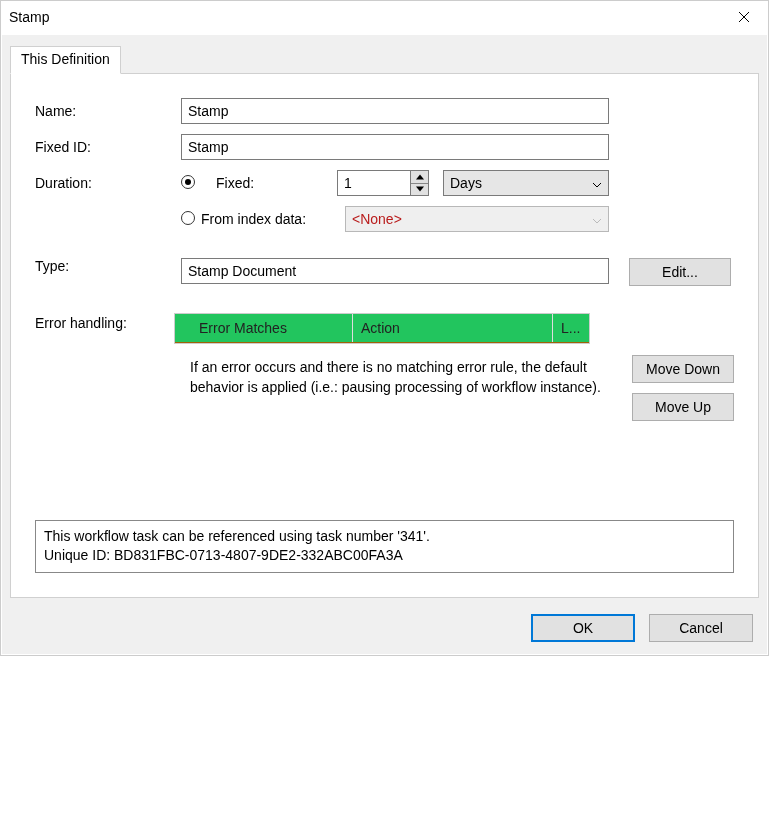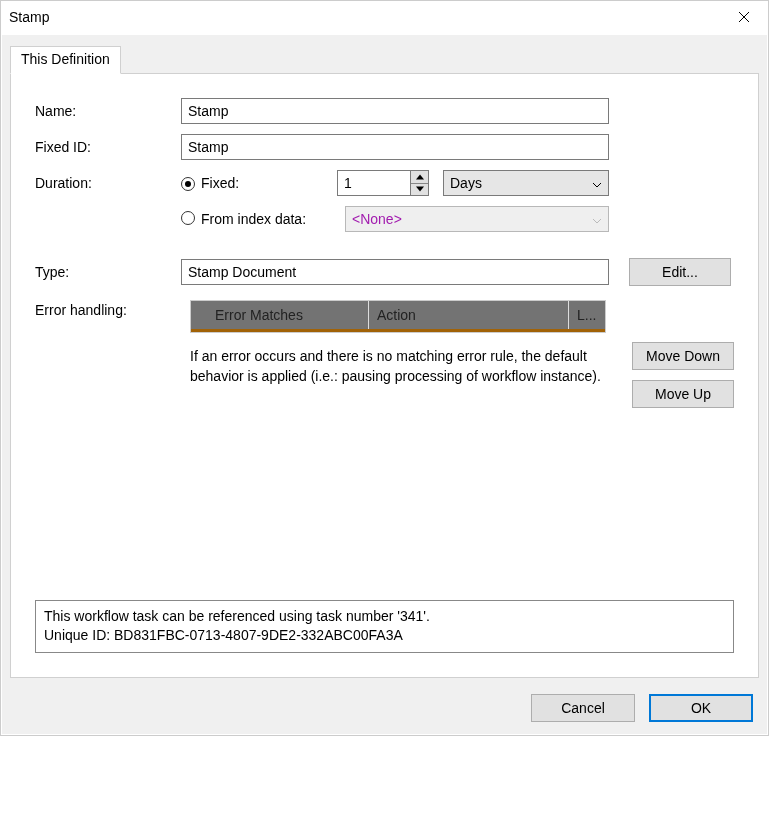--- a/index.html
+++ b/index.html
@@ -1,17 +1,17 @@
 <!DOCTYPE html>
 <html><head>
   <meta charset="utf-8">
   <style>
     * { box-sizing: border-box; font-family: "Segoe UI", Tahoma, sans-serif; font-size: 14px; }
     body { margin: 0; background: #fff; width: 769px; height: 828px; position: relative; }
-    .window { width: 769px; height: 736px; border: 1px solid #ccc; background: #fff; position: relative; }
+    .window { width: 769px; height: 656px; border: 1px solid #ccc; background: #fff; position: relative; }
     .titlebar { display: flex; align-items: center; justify-content: space-between; padding: 4px 8px 6px 8px; height: 34px; }
     .titlebar .title { font-size: 14px; color: #000; }
     .close-x { width: 32px; height: 24px; display: flex; align-items: center; justify-content: center; cursor: pointer; }
     .close-x svg { width: 12px; height: 12px; stroke: #000; stroke-width: 1; }
     .client { position: absolute; left: 1px; right: 1px; top: 34px; bottom: 1px; background: #f0f0f0; padding: 10px 8px 8px 8px; }
     .tabpanel { position: absolute; left: 8px; right: 8px; top: 14px; bottom: 56px; }
     .tab { position: absolute; top: -3px; left: 0; z-index: 2; background: #fff; border: 1px solid #d0d0d0; border-bottom: 1px solid #fff; padding: 4px 10px 6px 10px; font-size: 14px; }
     .tabbody { position: absolute; top: 24px; left: 0; right: 0; bottom: 0; background: #fff; border: 1px solid #d0d0d0; padding: 24px; }
     .form-row { display: flex; align-items: center; margin-bottom: 10px; }
     .form-row .lbl { width: 146px; font-size: 14px; color: #000; }
@@ -20,30 +20,30 @@
     .radio { width: 14px; height: 14px; border-radius: 50%; border: 1px solid #333; display: inline-flex; align-items: center; justify-content: center; background: #fff; margin-right: 6px; flex: 0 0 14px; }
     .radio .dot { width: 6px; height: 6px; border-radius: 50%; background: #000; }
     .radio-lbl { font-size: 14px; }
     .num-wrap { display: inline-flex; align-items: stretch; margin-left: auto; }
     .numinput { width: 74px; height: 26px; border: 1px solid #7a7a7a; padding: 2px 6px; font-size: 14px; }
     .spinner { width: 18px; display: flex; flex-direction: column; border: 1px solid #7a7a7a; border-left: none; }
     .spin-btn { flex: 1; display: flex; align-items: center; justify-content: center; background: #e1e1e1; border: none; cursor: pointer; padding: 0; }
     .spin-btn + .spin-btn { border-top: 1px solid #888; }
     .spin-btn svg { width: 8px; height: 6px; }
     .select { width: 166px; height: 26px; border: 1px solid #7a7a7a; background: #e6e6e6; display: inline-flex; align-items: center; justify-content: space-between; padding: 0 6px; font-size: 14px; margin-left: 6px; }
-    .select.disabled { color: #a21caf; background: #efefef; border-color: #b8b8b8; text-align: right; }
+    .select.disabled { color: #b91c1c; background: #efefef; border-color: #b8b8b8; text-align: right; }
     .select .chev svg { width: 10px; height: 6px; }
-    .type-row { display: flex; align-items: center; gap: 20px; margin-top: 26px; margin-bottom: 14px; }
+    .type-row { display: flex; gap: 20px; margin-top: 26px; margin-bottom: 27px; }
     .type-input { width: 428px; height: 26px; border: 1px solid #7a7a7a; padding: 2px 6px; font-size: 14px; background: #fff; }
     .btn { height: 28px; min-width: 102px; border: 1px solid #adadad; background: #e1e1e1; font-size: 14px; cursor: pointer; padding: 0 12px; }
     .btn.default { border: 2px solid #0078d7; background: #e1e1e1; }
     .err-area { display: flex; gap: 26px; align-items: flex-start; }
     .err-lbl-col { width: 146px; padding-top: 2px; }
     .err-table { width: 416px; border: 1px solid #ccc; background: #fff; }
-    .err-head { display: flex; background: #737373; border-bottom: 3px solid #a16207; }
+    .err-head { display: flex; background: #22c55e; border-bottom: 1px solid #a16207; }
     .err-head > div { padding: 4px 8px; font-size: 14px; color: #222; border-right: 1px solid #ddd; height: 28px; display: flex; align-items: center; }
     .col-match { width: 178px; padding-left: 24px !important; }
     .col-action { flex: 1; }
     .col-last { width: 36px; border-right: none !important; }
     .err-body { height: 128px; background: #fff; display: flex; align-items: flex-start; padding: 20px 0 0 46px; }
     .addrow-btn { width: 190px; height: 40px; border: 3px solid #00cc00; background: #f6f6f6; font-size: 16px; cursor: pointer; }
     .side-btns { display: flex; flex-direction: column; gap: 10px; margin-top: 42px; }
     .note { width: 416px; font-size: 14px; margin-top: 14px; margin-left: 146px; line-height: 1.4; }
     .info-box { position: absolute; left: 24px; right: 24px; bottom: 24px; border: 1px solid #888; padding: 6px 8px; font-size: 14px; line-height: 1.4; }
     .footer { position: absolute; right: 14px; bottom: 12px; display: flex; gap: 14px; }
@@ -75,21 +75,21 @@
         </div>
 
         <div class="form-row">
           <div class="lbl">Fixed ID:</div>
           <input class="textinput" value="Stamp" style="">
         </div>
 
         <div class="radio-outer">
           <div class="lbl indent-col">Duration:</div>
           <div class="radio-row">
-            <span style="display:inline-flex;align-items:flex-end;">
+            <span style="display:inline-flex;align-items:flex-start;gap:15px;">
               <span class="radio">
                   <span class="dot"></span>
                 </span>
               <span class="radio-lbl">Fixed:</span>
             </span>
             <span class="num-wrap">
               <input class="numinput" value="1" style="">
               <span class="spinner">
                 <button class="spin-btn">
                     <svg viewBox="0 0 10 6">
@@ -138,34 +138,34 @@
         <div class="err-area">
           <div class="err-lbl-col">Error handling:</div>
           <div>
             <div class="err-table">
               <div class="err-head">
                 <div class="col-match">Error Matches</div>
                 <div class="col-action">Action</div>
                 <div class="col-last">L...</div>
               </div>
             </div>
-            <div class="note" style="margin-left:0;">If an error occurs and there is no matching error rule, the default behavior is applied (i.e.: pausing processing of workflow instance).</div>
+            <div class="note" style="margin-left:16px;">If an error occurs and there is no matching error rule, the default behavior is applied (i.e.: pausing processing of workflow instance).</div>
           </div>
           <div class="side-btns">
             <button class="btn">Move Down</button>
             <button class="btn">Move Up</button>
           </div>
         </div>
 
         <div class="info-box">
           <div>This workflow task can be referenced using task number '341'.</div>
           <div>Unique ID: BD831FBC-0713-4807-9DE2-332ABC00FA3A</div>
         </div>
 
       </div>
     </div>
 
     <div class="footer">
+      <button class="btn default" style="min-width:104px;">OK</button>
       <button class="btn" style="min-width:104px;">Cancel</button>
-      <button class="btn default" style="min-width:104px;">OK</button>
     </div>
   </div>
 </div>
 
 </body></html>

